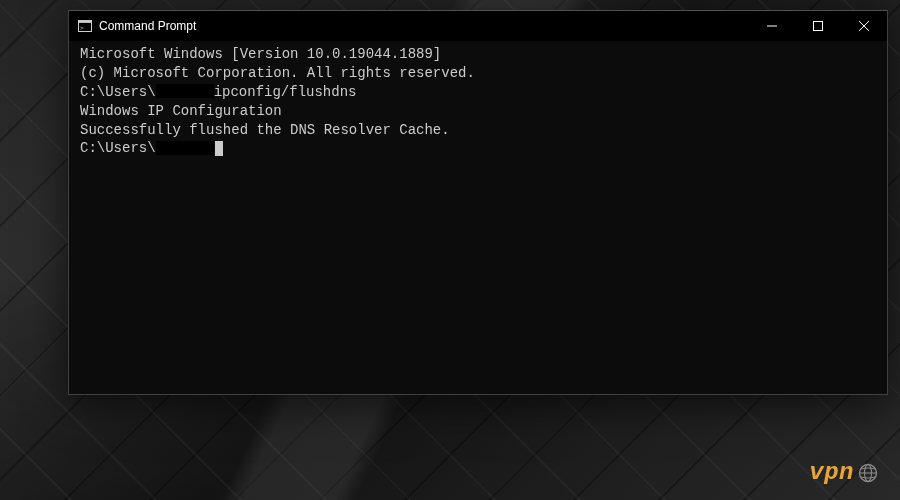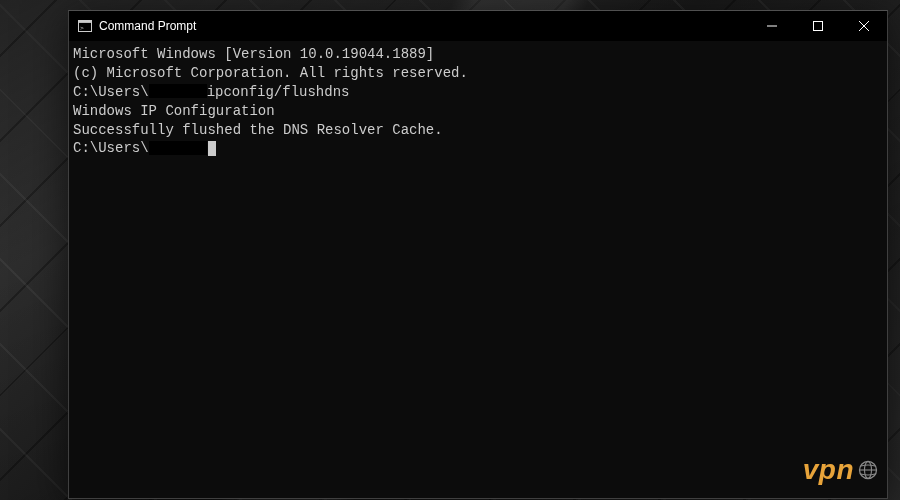--- a/index.html
+++ b/index.html
@@ -40,21 +40,21 @@
       inset: 0;
       background: 
         linear-gradient(115deg, transparent 40%, rgba(255,255,255,0.08) 42%, rgba(255,255,255,0.08) 50%, transparent 52%),
         linear-gradient(155deg, rgba(0,0,0,0.4) 0%, transparent 30%, rgba(0,0,0,0.3) 70%);
     }
     .terminal-window {
       position: absolute;
       top: 10px;
       left: 68px;
       width: 820px;
-      height: 489px;
+      height: 385px;
       background: #0c0c0c;
       border: 1px solid #404040;
       border-top-color: #505050;
       box-shadow: 0 8px 40px rgba(0,0,0,0.6);
       display: flex;
       flex-direction: column;
     }
     .titlebar {
       height: 30px;
       background: #000000;
@@ -89,21 +89,21 @@
       color: #ffffff;
       font-family: Arial, sans-serif;
     }
     .titlebar-btn svg {
       stroke: #ffffff;
       stroke-width: 1;
       fill: none;
     }
     .terminal-body {
       flex: 1;
-      padding: 4px 4px;
+      padding: 4px 11px;
       color: #cccccc;
       font-size: 14px;
       line-height: 1.35;
       white-space: pre;
       font-family: Consolas, 'Courier New', monospace;
       overflow: hidden;
     }
     .terminal-line {
       display: block;
     }
@@ -120,22 +120,22 @@
       width: 8px;
       height: 15px;
       background: #cccccc;
       vertical-align: text-bottom;
       margin-left:1px;
     }
     .watermark {
       position: absolute;
       right: 18px;
       bottom: 14px;
-      font-family: Liberation Sans, sans-serif;
-      font-size: 28px;
+      font-family: Liberation Mono, monospace;
+      font-size: 24px;
       letter-spacing: 0.5px;
       font-weight: 400;
       display: flex;
       align-items: center;
       pointer-events: none;
     }
     .watermark .vpn {
       color: #e8a43a;
       font-weight: 600;
       font-style: italic;

